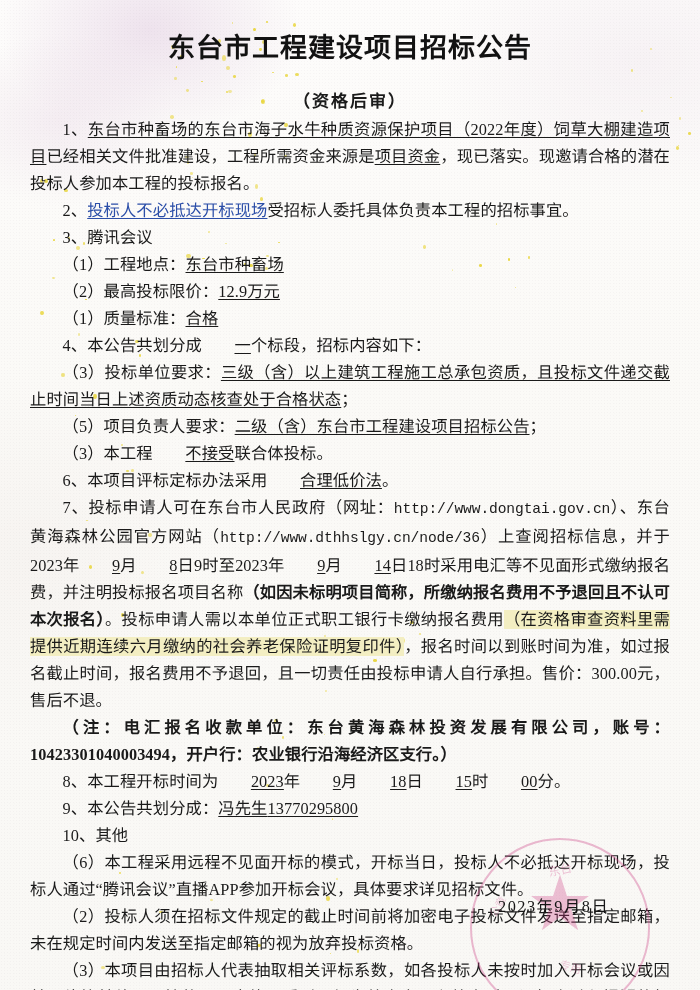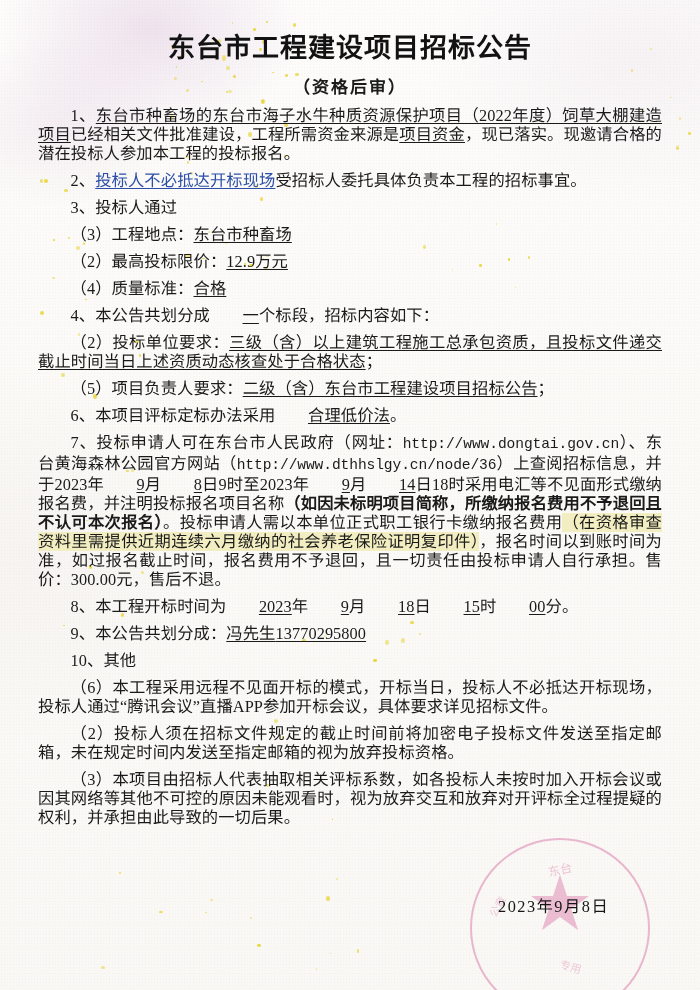--- a/index.html
+++ b/index.html
@@ -46,30 +46,30 @@
     letter-spacing:1px;
     margin:26px 0 0 0;
     color:#121212;
   }
   .doc-subtitle{
     text-align:center;
     font-family:"Liberation Serif","DejaVu Serif",serif;
     font-weight:bold;
     font-size:17px;
     letter-spacing:2px;
-    margin:8px 0 4px 0;
+    margin:22px 0 4px 0;
     color:#1b1b1b;
   }
 
   .body-block{padding:0 30px 0 30px;}
 
   p.para{
-    margin:8px;
+    margin:0;
     font-size:16.3px;
-    line-height:19px;
+    line-height:27px;
     text-align:justify;
     text-justify:inter-ideograph;
     letter-spacing:.1px;
   }
   p.indent{text-indent:2em;}
 
   .u{text-decoration:underline;text-underline-offset:2px;}
   .b{font-weight:bold;}
   .blue{color:#2b4ea8;}
   .hl{background:#f3eec2;}
@@ -245,42 +245,44 @@
 
   <h1 class="doc-title">东台市工程建设项目招标公告</h1>
   <div class="doc-subtitle">（资格后审）</div>
 
   <div class="body-block">
 
     <p class="para indent"><span>1、</span><span class="u">东台市种畜场的东台市海子水牛种质资源保护项目（2022年度）饲草大棚建造项目</span><span>已经相关文件批准建设，工程所需资金来源是</span><span class="u">项目资金</span><span>，现已落实。现邀请合格的潜在投标人参加本工程的投标报名。</span></p>
 
     <p class="para indent"><span>2、</span><span class="u blue">投标人不必抵达开标现场</span><span>受招标人委托具体负责本工程的招标事宜。</span></p>
 
-    <p class="para indent"><span>3、</span><span>投标人通过</span></p>
-
-    <p class="para indent"><span>（3）工程地点：</span><span class="u">东台市种畜场</span></p>
+    <p class="para indent"><span>3、</span><span>腾讯会议</span></p>
+
+    <p class="para indent"><span>（1）工程地点：</span><span class="u">东台市种畜场</span></p>
 
     <p class="para indent"><span>（2）最高投标限价：</span><span class="u">12.9万元</span></p>
 
 
-    <p class="para indent"><span>（4）质量标准：</span><span class="u">合格</span></p>
+    <p class="para indent"><span>（1）质量标准：</span><span class="u">合格</span></p>
 
     <p class="para indent"><span>4、</span><span>本公告共划分成</span><span class="blank">一</span><span>个标段，招标内容如下：</span></p>
 
 
 
-    <p class="para indent"><span>（2）投标单位要求：</span><span class="u">三级（含）以上建筑工程施工总承包资质，且投标文件递交截止时间当日上述资质动态核查处于合格状态</span><span>；</span></p>
+    <p class="para indent"><span>（3）投标单位要求：</span><span class="u">三级（含）以上建筑工程施工总承包资质，且投标文件递交截止时间当日上述资质动态核查处于合格状态</span><span>；</span></p>
 
     <p class="para indent"><span>（5）项目负责人要求：</span><span class="u">二级（含）东台市工程建设项目招标公告</span><span>；</span></p>
 
+    <p class="para indent"><span>（3）本工程</span><span class="blank" style="min-width:3.4em">不接受</span><span>联合体投标。</span></p>
 
     <p class="para indent"><span>6、</span><span>本项目评标定标办法采用</span><span class="blank" style="min-width:5.2em">合理低价法</span><span>。</span></p>
 
     <p class="para indent"><span>7、</span><span>投标申请人可在东台市人民政府（网址：</span><span class="mono">http://www.dongtai.gov.cn</span><span>）、东台黄海森林公园官方网站（</span><span class="mono">http://www.dthhslgy.cn/node/36</span><span>）上查阅招标信息，并于</span><span class="num">2023</span>年<span class="blank" style="min-width:1.1em">9</span>月<span class="blank" style="min-width:1.1em">8</span>日<span class="num">9</span><span>时至</span><span class="num">2023</span>年<span class="blank" style="min-width:1.1em">9</span>月<span class="blank" style="min-width:1.5em">14</span>日<span class="num">18</span><span>时采用电汇等不见面形式缴纳报名费，并注明投标报名项目名称</span><span class="b">（如因未标明项目简称，所缴纳报名费用不予退回且不认可本次报名）</span><span>。投标申请人需以本单位正式职工银行卡缴纳报名费用</span><span class="hl">（在资格审查资料里需提供近期连续六月缴纳的社会养老保险证明复印件）</span><span>，报名时间以到账时间为准，如过报名截止时间，报名费用不予退回，且一切责任由投标申请人自行承担。售价：</span><span class="num">300.00</span><span>元，售后不退。</span></p>
 
+    <p class="para indent"><span class="b">（注：电汇报名收款单位：东台黄海森林投资发展有限公司，账号：10423301040003494，开户行：农业银行沿海经济区支行。）</span></p>
 
     <p class="para indent"><span>8、</span><span>本工程开标时间为</span><span class="blank num" style="min-width:2.6em">2023</span><span>年</span><span class="blank num" style="min-width:1.1em">9</span><span>月</span><span class="blank num" style="min-width:1.5em">18</span><span>日</span><span class="blank num" style="min-width:1.5em">15</span><span>时</span><span class="blank num" style="min-width:1.5em">00</span><span>分</span><span>。</span></p>
 
     <p class="para indent"><span>9、</span><span>本公告共划分成：</span><span class="u">冯先生</span><span class="u num">13770295800</span></p>
 
     <p class="para indent"><span>10、</span><span>其他</span></p>
 
     <p class="para indent">（6）本工程采用远程不见面开标的模式，开标当日，投标人不必抵达开标现场，投标人通过“腾讯会议”直播APP参加开标会议，具体要求详见招标文件。</p>
     <p class="para indent">（2）投标人须在招标文件规定的截止时间前将加密电子投标文件发送至指定邮箱，未在规定时间内发送至指定邮箱的视为放弃投标资格。</p>
     <p class="para indent">（3）本项目由招标人代表抽取相关评标系数，如各投标人未按时加入开标会议或因其网络等其他不可控的原因未能观看时，视为放弃交互和放弃对开评标全过程提疑的权利，并承担由此导致的一切后果。</p>

